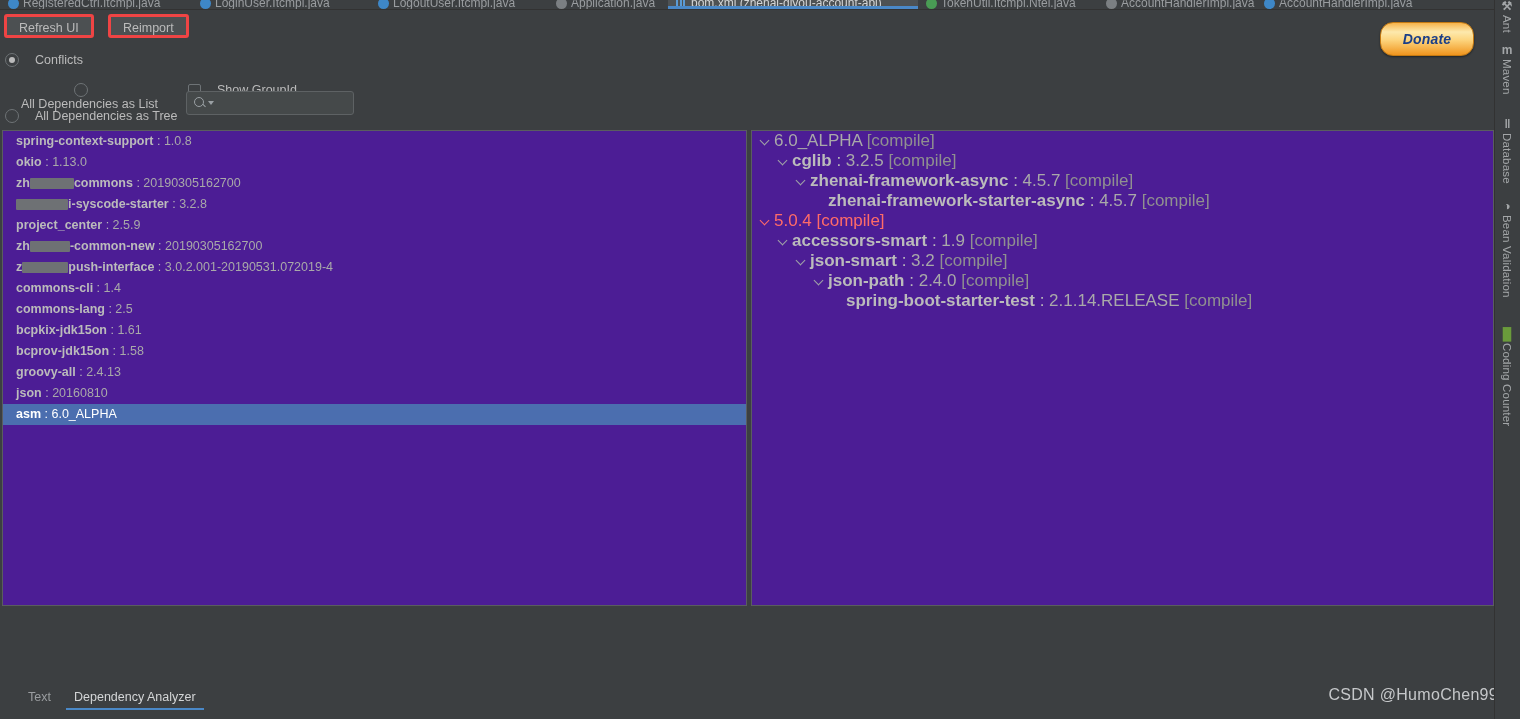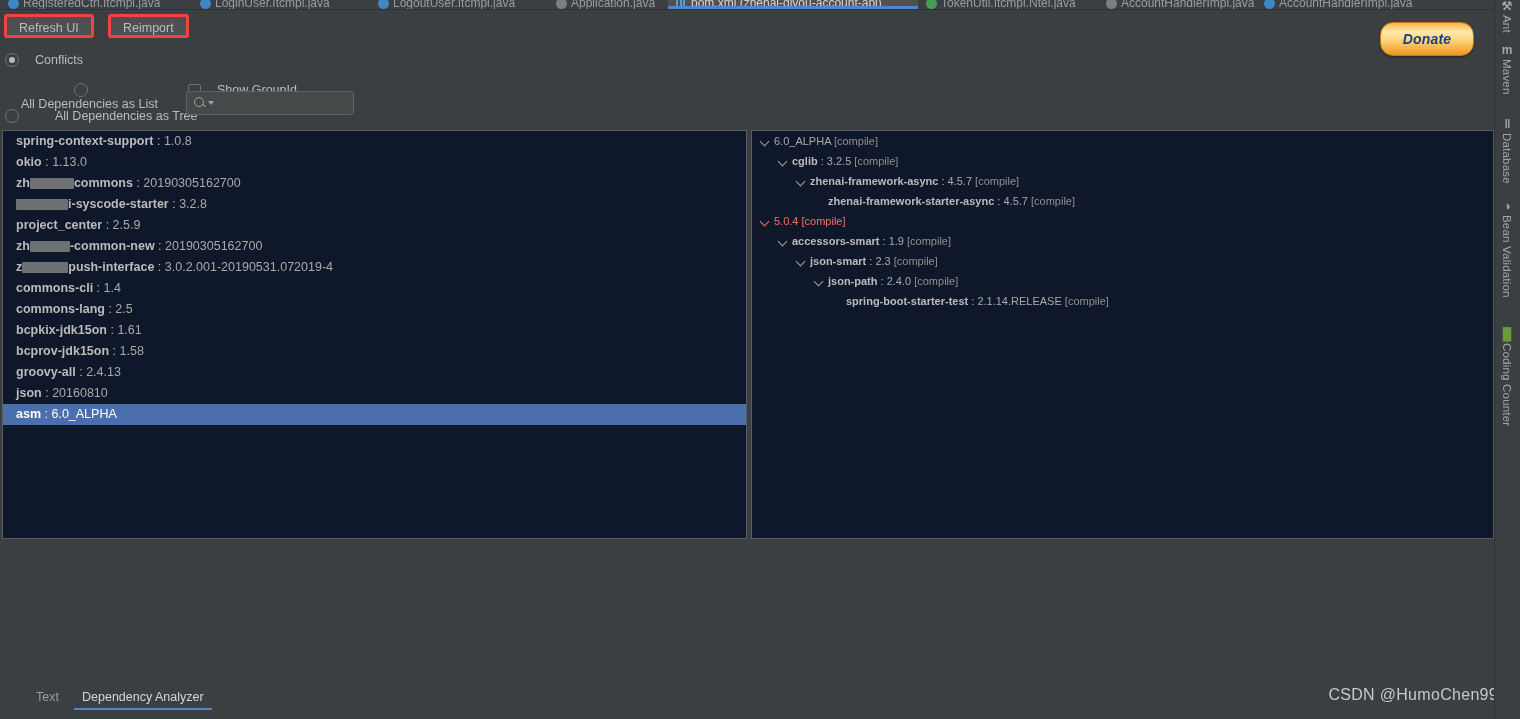--- a/index.html
+++ b/index.html
@@ -120,21 +120,21 @@
   }
   .checkbox {
     width: 13px; height: 13px;
     border: 1px solid #6e7376; background: #3c3f41;
     border-radius: 2px; flex: 0 0 auto;
   }
   .optlabel { font-size: 12.5px; color: #bbbbbb; margin-left: 16px; white-space: nowrap; }
 
   #opt-conflicts { left: 5px; top: 9px; }
   #opt-list      { left: 5px; top: 39px; flex-direction: column; }
-  #opt-tree      { left: 5px; top: 65px; gap: 20px; }
+  #opt-tree      { left: 5px; top: 65px; }
   #opt-groupid   { left: 188px; top: 39px; }
 
   .searchbox {
     position: absolute; left: 186px; top: 47px;
     width: 168px; height: 24px;
     background: #45494a;
     border: 1px solid #5e6264;
     border-radius: 3px;
     display: flex; align-items: center;
     padding-left: 6px;
@@ -157,22 +157,22 @@
     border-top: 4px solid #9aa0a4;
   }
   .searchbox input {
     flex: 1; background: transparent; border: 0; outline: 0;
     color: #bbbbbb; font-size: 12.5px; font-family: inherit;
     padding-left: 4px;
   }
 
   
   .pane {
-    position: absolute; top: 130px; height: 409px;
-    background: #0f172a;
+    position: absolute; top: 130px; height: 476px;
+    background: #4c1d95;
     border: 1px solid #5a5d5f;
     overflow: hidden;
   }
   #pane-left  { left: 2px;   width: 745px; }
   #pane-right { left: 751px; width: 743px; }
 
   .listrow {
     height: 21px; line-height: 21px;
     padding-left: 13px;
     font-size: 12.5px; white-space: nowrap;
@@ -187,21 +187,21 @@
   .listrow.selected .sep,
   .listrow.selected .ver { color: #ffffff; }
   .redact {
     display: inline-block; vertical-align: middle;
     height: 11px; background: #6e7174; border-radius: 1px;
   }
 
   
   .treerow {
     height: 20px; line-height: 20px;
-    font-size: 11px; white-space: nowrap;
+    font-size: 17px; white-space: nowrap;
     color: #bbbbbb; cursor: default;
     position: relative;
   }
   .chev {
     display: inline-block; width: 11px; height: 11px;
     position: relative; vertical-align: middle;
     margin-right: 3px; margin-top: -2px;
   }
   .chev::after {
     content: ""; position: absolute; left: 1px; top: 2px;
@@ -218,21 +218,21 @@
   .treerow.conflict .art,
   .treerow.conflict .sep,
   .treerow.conflict .ver,
   .treerow.conflict .scope { color: #ff6b68; }
   .treerow.conflict .chev::after {
     border-right-color: #ff6b68; border-bottom-color: #ff6b68;
   }
 
   
   .bottombar {
-    position: absolute; left: 8px; top: 684px;
+    position: absolute; left: 0; top: 684px;
     width: 1494px; height: 28px;
   }
   .btab {
     position: absolute; top: 0; height: 26px; line-height: 26px;
     font-size: 12.5px; color: #9a9da0; cursor: default;
     padding: 0 8px;
   }
   .btab.active { color: #d4d6d7; }
   .btab.active::after {
     content: ""; position: absolute; left: 0; right: 0; bottom: 0;
@@ -369,21 +369,21 @@
       <div class="listrow selected"><span class="art">asm</span><span class="sep"> : </span><span class="ver">6.0_ALPHA</span></div>
     </div>
 
   <div class="pane" id="pane-right">
       <div class="treerow" style="padding-left: 8px;"><span class="chev"></span><span class="ver">6.0_ALPHA</span><span class="scope"> [compile]</span></div>
       <div class="treerow" style="padding-left: 26px;"><span class="chev"></span><span class="art">cglib</span><span class="sep"> : </span><span class="ver">3.2.5</span><span class="scope"> [compile]</span></div>
       <div class="treerow" style="padding-left: 44px;"><span class="chev"></span><span class="art">zhenai-framework-async</span><span class="sep"> : </span><span class="ver">4.5.7</span><span class="scope"> [compile]</span></div>
       <div class="treerow" style="padding-left: 62px;"><span class="chev hidden"></span><span class="art">zhenai-framework-starter-async</span><span class="sep"> : </span><span class="ver">4.5.7</span><span class="scope"> [compile]</span></div>
       <div class="treerow conflict" style="padding-left: 8px;"><span class="chev"></span><span class="ver">5.0.4</span><span class="scope"> [compile]</span></div>
       <div class="treerow" style="padding-left: 26px;"><span class="chev"></span><span class="art">accessors-smart</span><span class="sep"> : </span><span class="ver">1.9</span><span class="scope"> [compile]</span></div>
-      <div class="treerow" style="padding-left: 44px;"><span class="chev"></span><span class="art">json-smart</span><span class="sep"> : </span><span class="ver">2.3</span><span class="scope"> [compile]</span></div>
+      <div class="treerow" style="padding-left: 44px;"><span class="chev"></span><span class="art">json-smart</span><span class="sep"> : </span><span class="ver">3.2</span><span class="scope"> [compile]</span></div>
       <div class="treerow" style="padding-left: 62px;"><span class="chev"></span><span class="art">json-path</span><span class="sep"> : </span><span class="ver">2.4.0</span><span class="scope"> [compile]</span></div>
       <div class="treerow" style="padding-left: 80px;"><span class="chev hidden"></span><span class="art">spring-boot-starter-test</span><span class="sep"> : </span><span class="ver">2.1.14.RELEASE</span><span class="scope"> [compile]</span></div>
     </div>
 
   <div class="bottombar">
     <div class="btab" id="btab-text">Text</div>
     <div class="btab active" id="btab-dep">Dependency Analyzer</div>
   </div>
 
   <div class="watermark">CSDN @HumoChen99</div>

